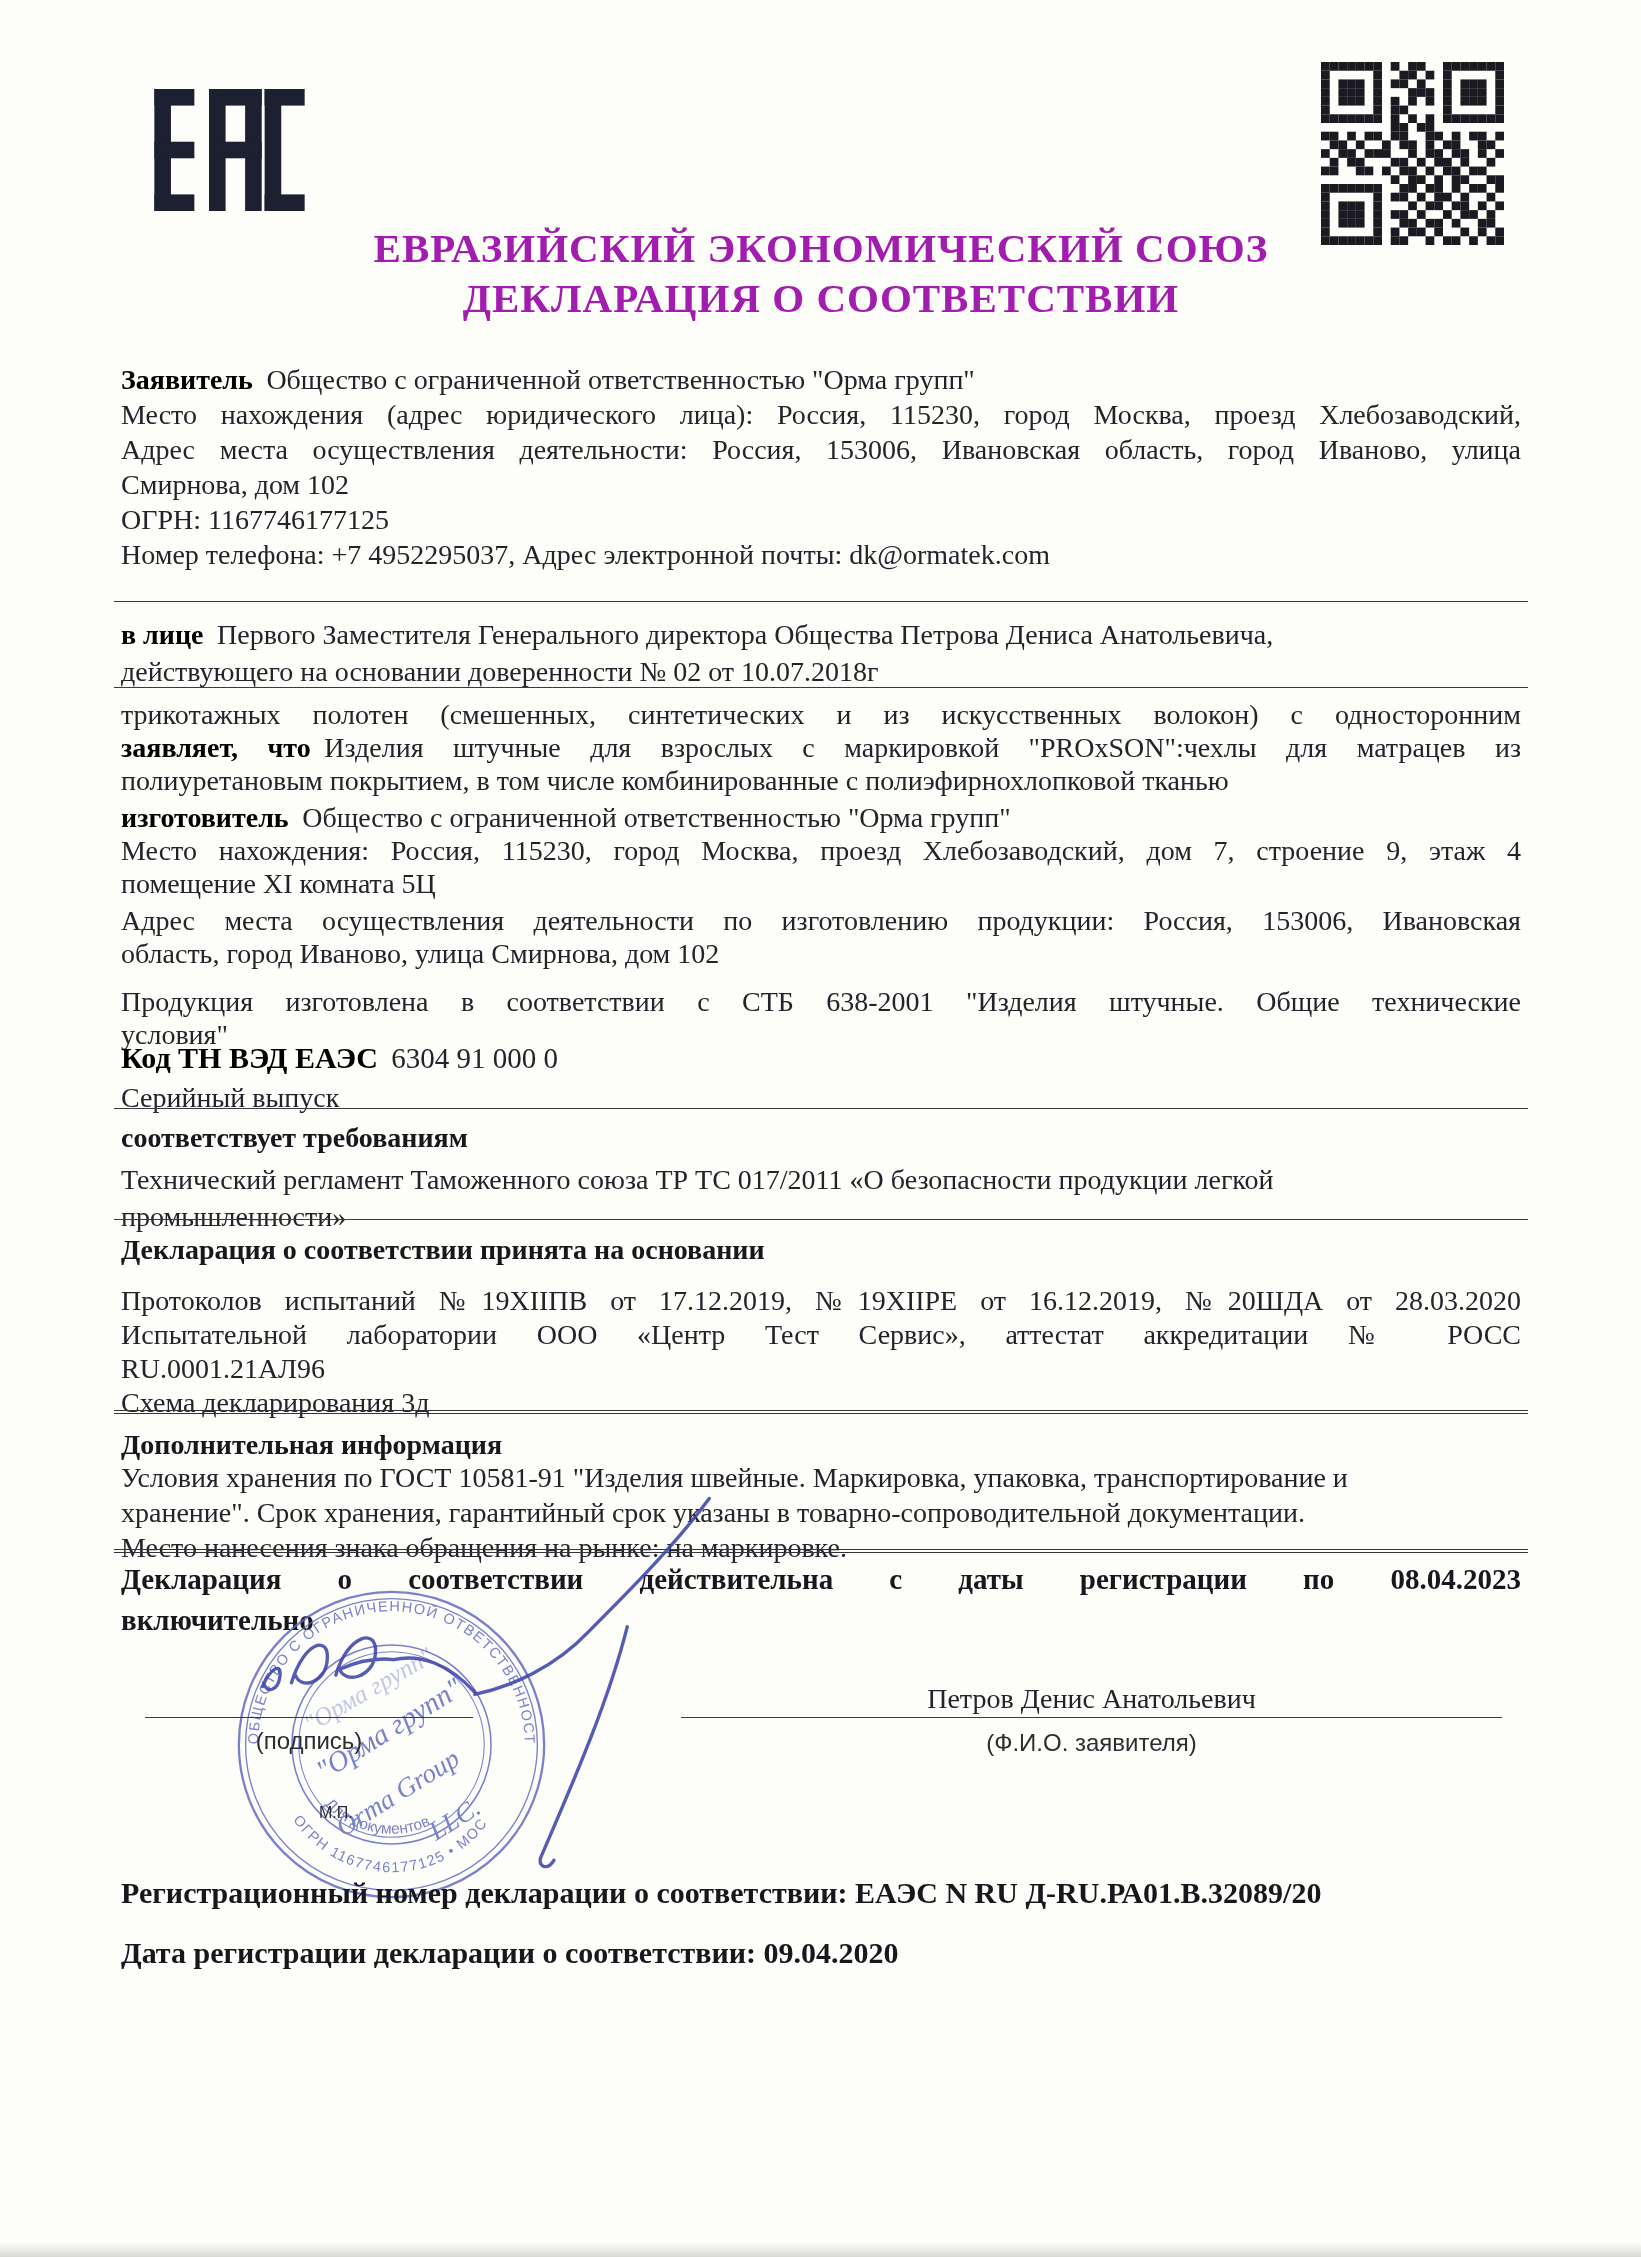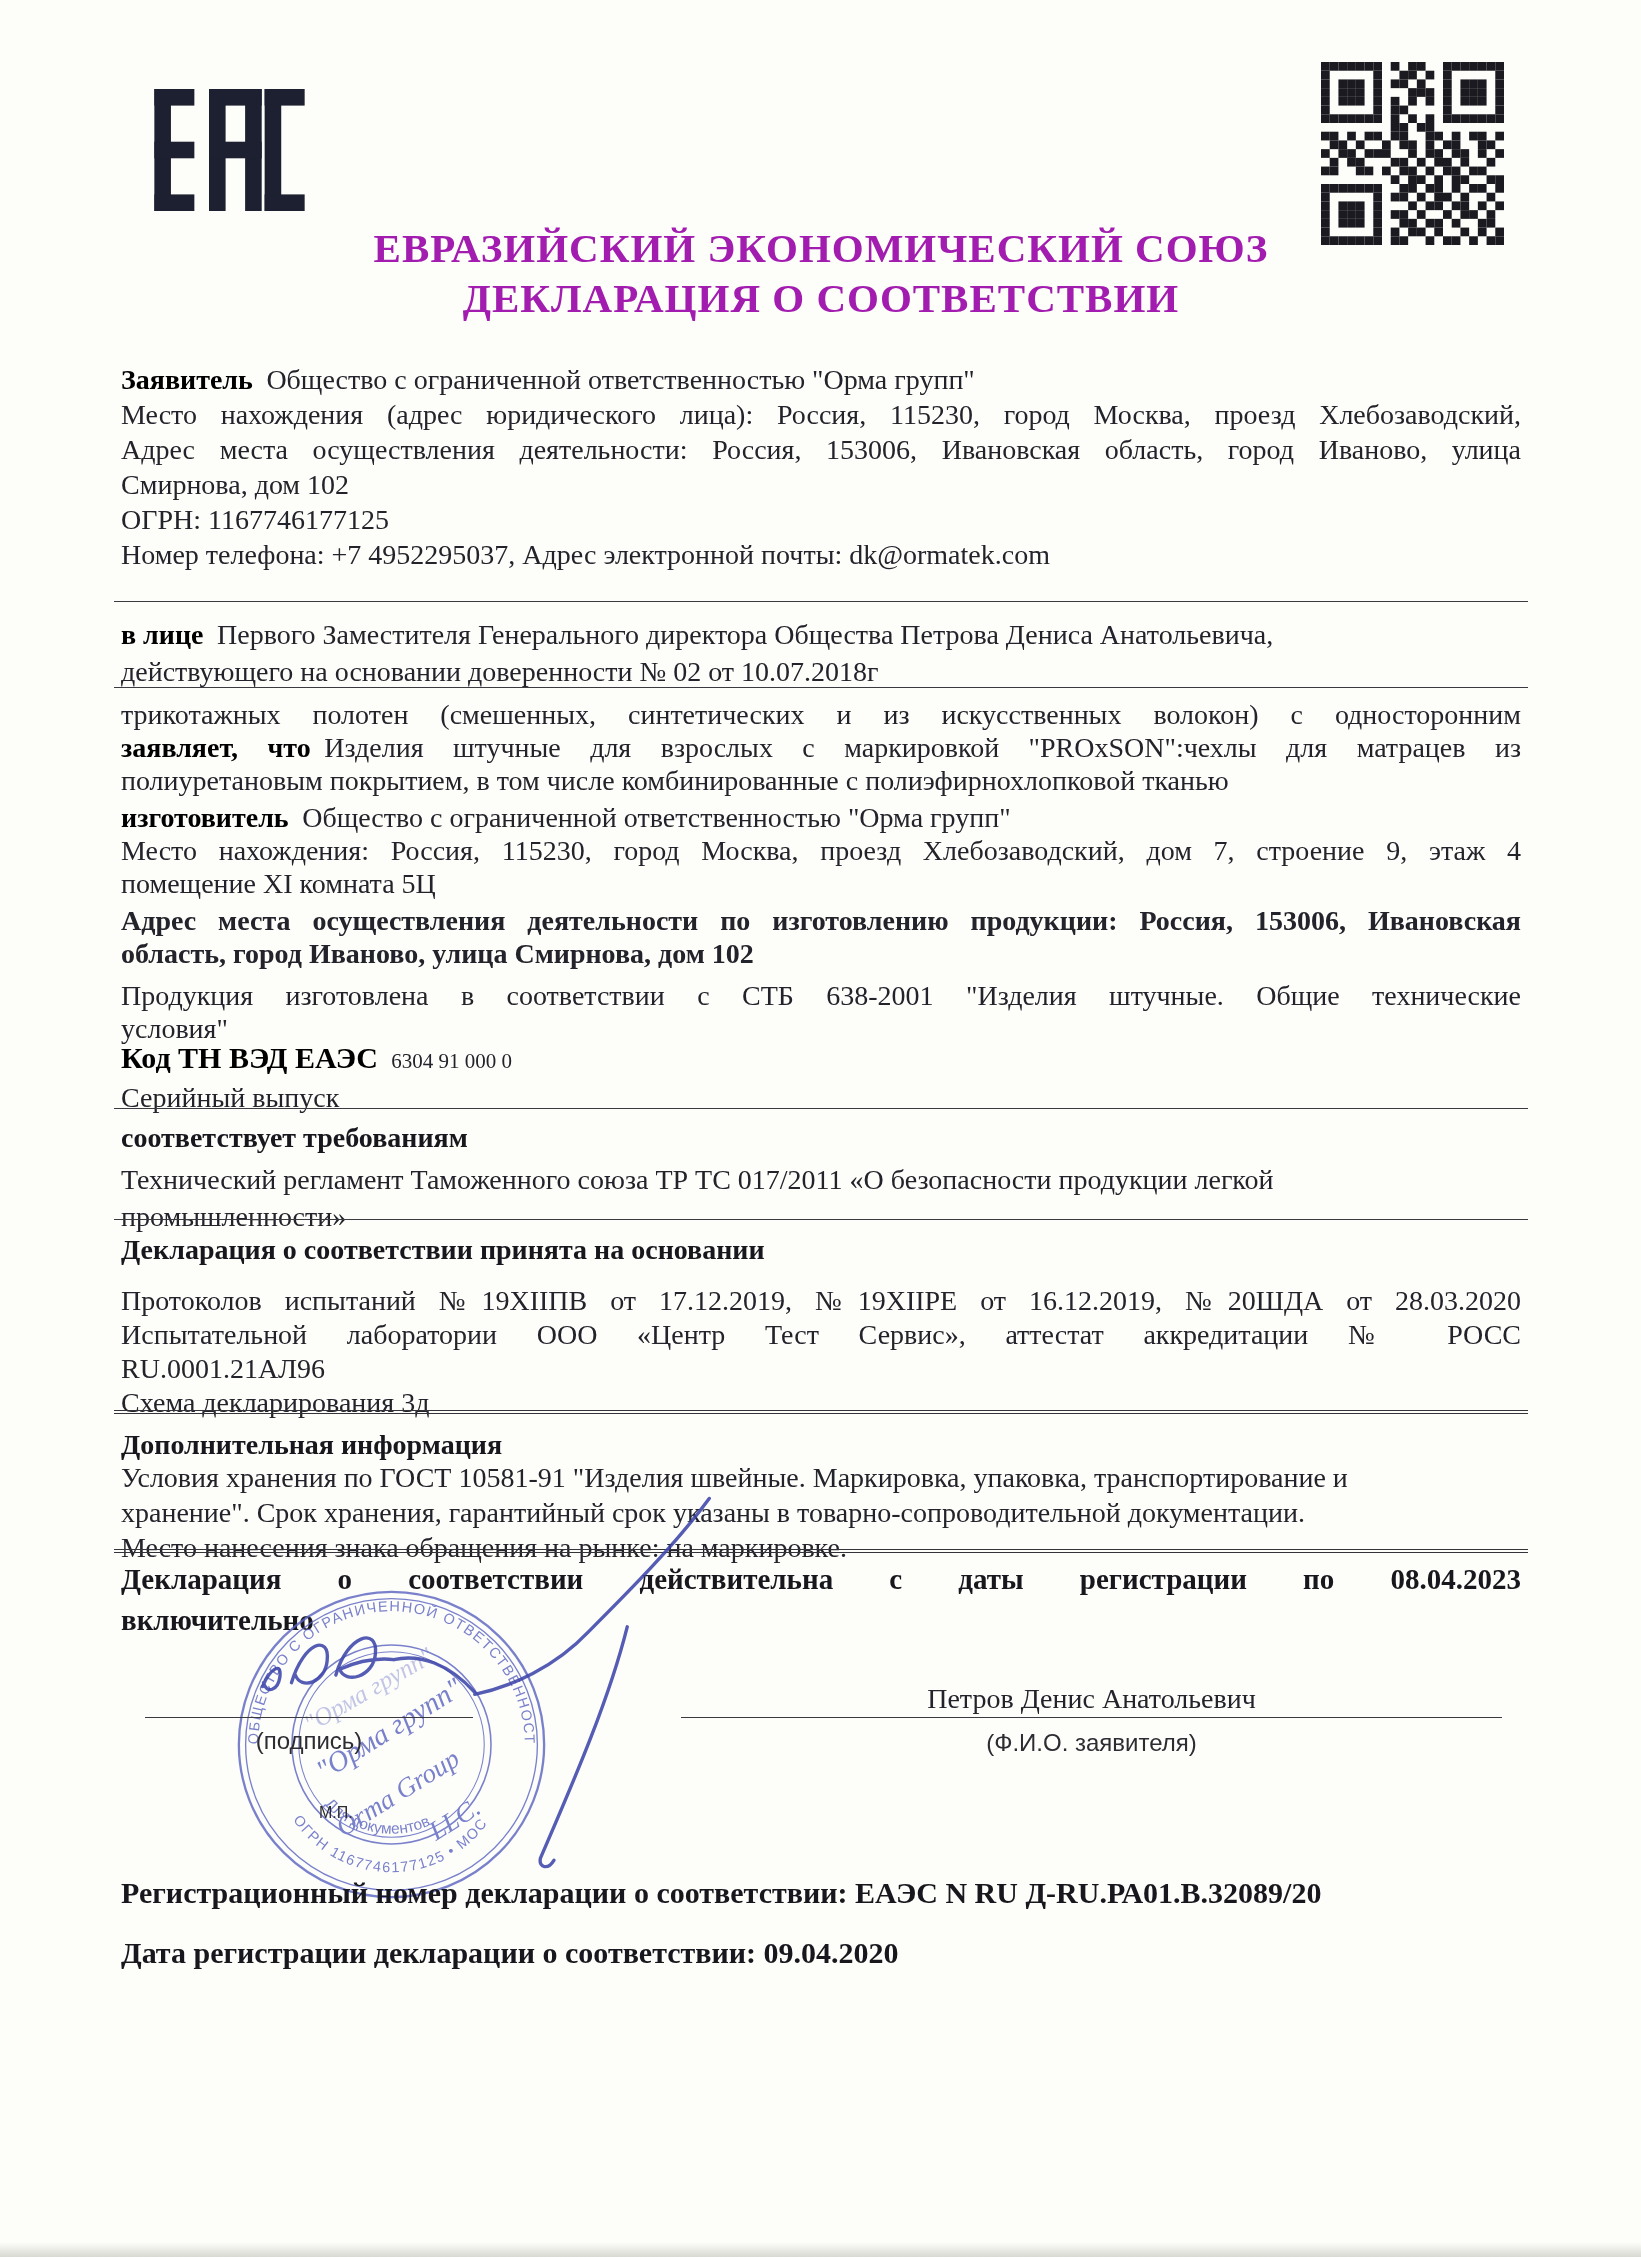--- a/index.html
+++ b/index.html
@@ -314,32 +314,32 @@
     <div style="margin-bottom:3.9px;">
       <div class="stretch">трикотажных полотен (смешенных, синтетических и из искусственных волокон) с односторонним</div>
       <div class="stretch"><span class="lbl">заявляет, что</span><span>Изделия штучные для взрослых с маркировкой "PROxSON":чехлы для матрацев из</span></div>
       <div>полиуретановым покрытием, в том числе комбинированные с полиэфирнохлопковой тканью</div>
     </div>
     <div style="margin-bottom:3.9px;">
       <div><span class="lbl">изготовитель</span><span>Общество с ограниченной ответственностью "Орма групп"</span></div>
       <div class="stretch">Место нахождения: Россия, 115230, город Москва, проезд Хлебозаводский, дом 7, строение 9, этаж 4</div>
       <div>помещение XI комната 5Ц</div>
     </div>
-    <div style="margin-bottom:9px;font-weight:bold;">
+    <div style="margin-bottom:15px;">
       <div class="stretch">Адрес места осуществления деятельности по изготовлению продукции: Россия, 153006, Ивановская</div>
       <div>область, город Иваново, улица Смирнова, дом 102</div>
     </div>
     <div>
       <div class="stretch">Продукция изготовлена в соответствии с СТБ 638-2001 "Изделия штучные. Общие технические</div>
       <div>условия"</div>
     </div>
   </div>
 
   <div class="abs big31" style="top:1041px;">
-    <span class="lbl">Код ТН ВЭД ЕАЭС</span><span style="font-size:21px;">6304 91 000 0</span>
+    <span class="lbl">Код ТН ВЭД ЕАЭС</span><span style="font-size:29px;">6304 91 000 0</span>
   </div>
   <div class="abs body29" style="top:1080px;">Серийный выпуск</div>
   <div class="rule" style="top:1108px;"></div>
 
   <div class="abs body29 b" style="top:1120px;">соответствует требованиям</div>
   <div class="abs body29" style="top:1161px;line-height:37px;">
     <div>Технический регламент Таможенного союза ТР ТС 017/2011 «О безопасности продукции легкой</div>
     <div>промышленности»</div>
   </div>
   <div class="rule" style="top:1219px;"></div>

